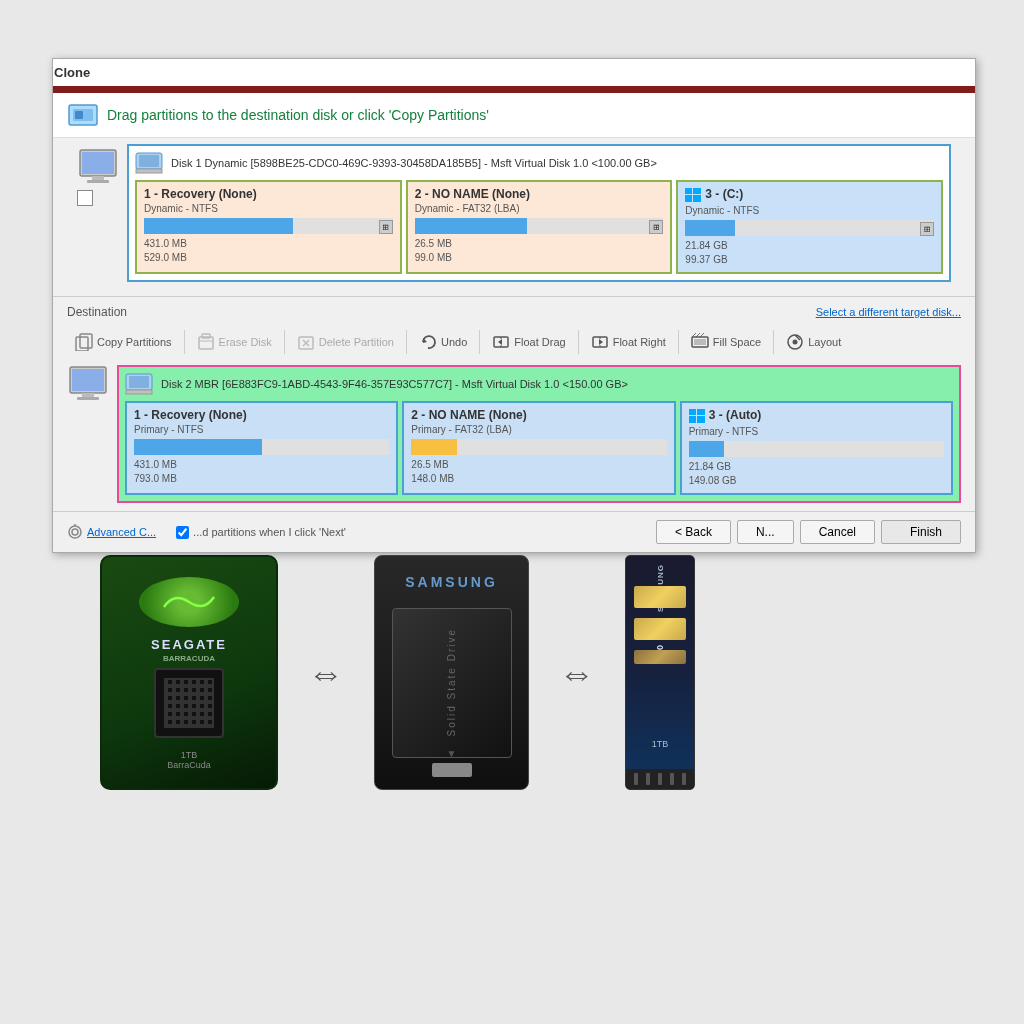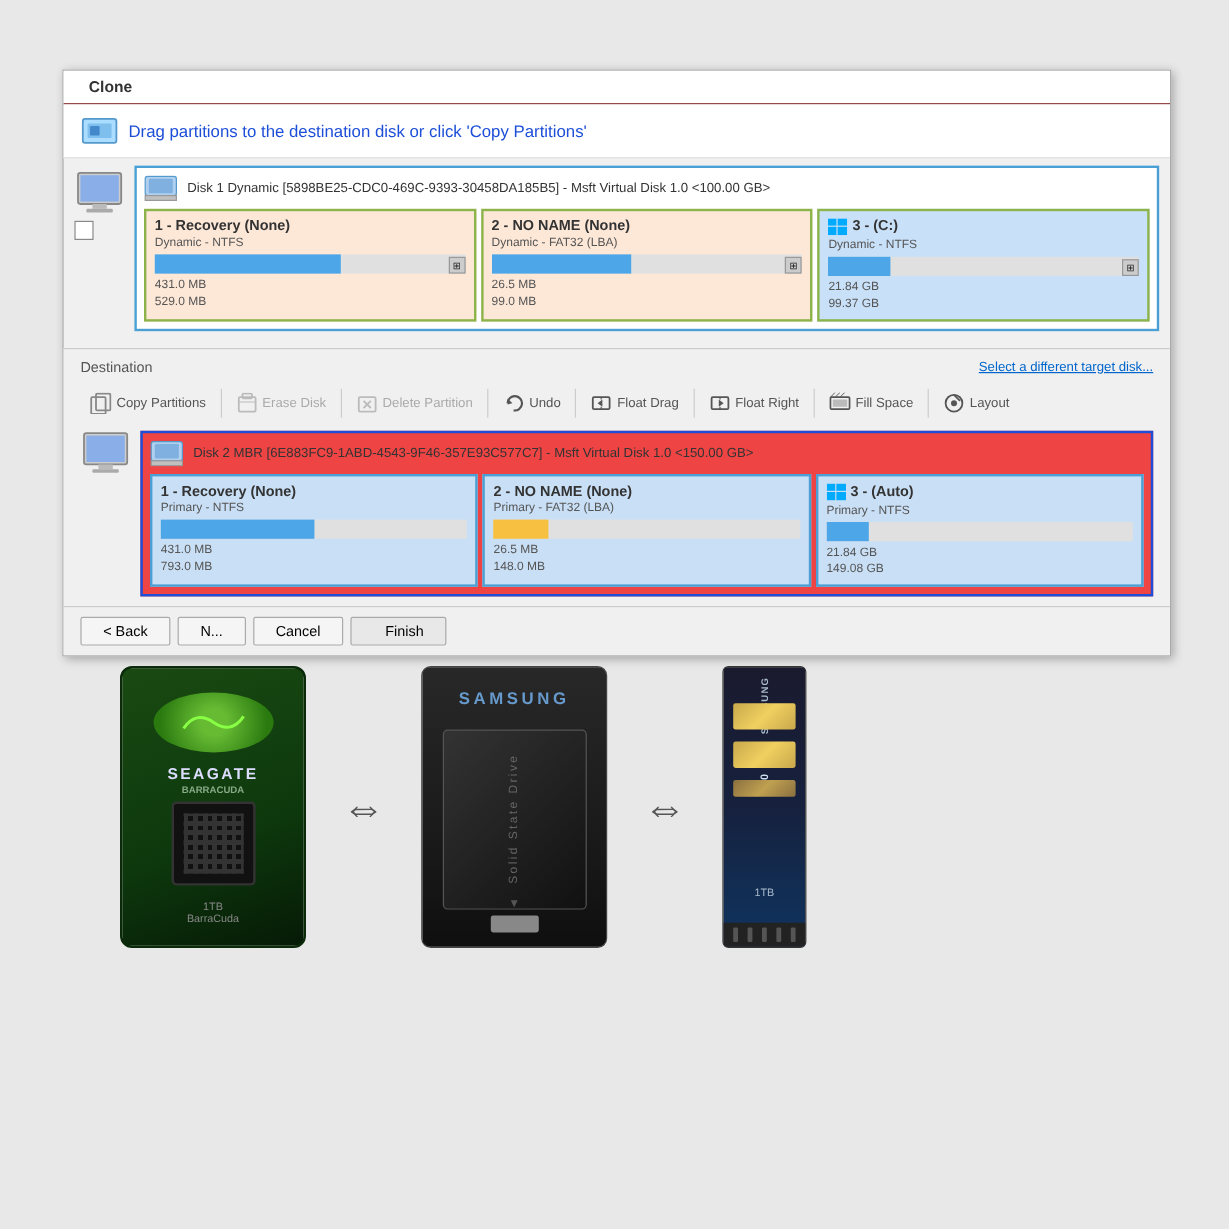--- a/index.html
+++ b/index.html
@@ -15,25 +15,25 @@
       top: 58px;
       left: 52px;
       width: 924px;
       background: #f0f0f0;
       border: 1px solid #aaa;
       box-shadow: 2px 2px 8px rgba(0,0,0,0.3);
     }
 
     .title-bar {
       background: #fff;
-      padding: 6px 21px;
+      padding: 6px 1px;
       font-size: 13px;
       font-weight: 600;
       color: #333;
-      border-bottom: 1px solid #7f1d1d;
+      border-bottom: 7px solid #7f1d1d;
     }
 
     .section-header {
       font-size: 12px;
       color: #555;
       margin-bottom: 4px;
       display: flex;
       justify-content: space-between;
       align-items: center;
     }
@@ -164,22 +164,22 @@
 
     .toolbar-separator {
       width: 1px;
       height: 24px;
       background: #ccc;
       margin: 0 2px;
     }
 
     
     .dest-disk-container {
-      border: 2px solid #1d4ed8;
-      background: #ef4444;
+      border: 2px solid #ec4899;
+      background: #86efac;
       padding: 6px;
       margin-top: 4px;
     }
 
     .dest-partition {
       flex: 1;
       border: 2px solid #4a9fd4;
       background: #c8dff5;
       padding: 5px 7px;
       min-height: 80px;
@@ -228,38 +228,38 @@
     .instruction-bar {
       display: flex;
       align-items: center;
       gap: 8px;
       padding: 8px 14px;
       background: #fff;
       border-bottom: 1px solid #ddd;
     }
 
     .instruction-text {
-      color: #1d4ed8;
+      color: #15803d;
       font-size: 14px;
       font-weight: 500;
     }
 
     .checkbox-row {
       display: flex;
       align-items: center;
       gap: 4px;
       font-size: 11px;
     }
 
     
     .source-wrapper {
       display: flex;
       align-items: flex-start;
       gap: 8px;
-      padding: 6px 9px;
+      padding: 6px 24px;
     }
 
     .side-icons {
       display: flex;
       flex-direction: column;
       gap: 4px;
       padding-top: 4px;
     }
 
     .check-box-small {
@@ -511,34 +511,46 @@
               <div>149.08 GB</div>
             </div>
           </div>
 
         </div>
       </div>
     </div>
   </div>
 
   <div class="bottom-bar">
+    <div class="bottom-left">
+      <svg width="16" height="16" viewBox="0 0 16 16">
+        <circle cx="8" cy="8" r="6" fill="none" stroke="#888" stroke-width="1.5"></circle>
+        <circle cx="8" cy="8" r="3" fill="none" stroke="#888" stroke-width="1.5"></circle>
+        <line x1="8" y1="2" x2="8" y2="0" stroke="#888" stroke-width="1.5"></line>
+      </svg>
+      <span class="select-link">Advanced C...</span>
+      <div class="checkbox-row" style="margin-left:16px;">
+        <input type="checkbox" checked="" style="">
+        <span>...d partitions when I click 'Next'</span>
+      </div>
+    </div>
     <div class="bottom-right">
       <button class="nav-btn">&lt; Back</button>
       <button class="nav-btn">N...</button>
       <button class="nav-btn">Cancel</button>
       <button class="nav-btn finish-btn">Finish</button>
     </div>
   </div>
 
 </div>
 
 <div style="position:absolute; top:555px; left:100px; display:flex; align-items:center; gap:30px;">
 
   <div style="display:flex;flex-direction:column;align-items:center;">
-    <div style="width:155px;height:235px;background:linear-gradient(160deg,#1a4a12 0%,#0d380d 60%,#061a06 100%);border-radius:10px;border:2px solid #0a2a0a;display:flex;flex-direction:column;align-items:center;padding:12px;position:relative;">
+    <div style="width:178px;height:235px;background:linear-gradient(160deg,#1a4a12 0%,#0d380d 60%,#061a06 100%);border-radius:10px;border:2px solid #0a2a0a;display:flex;flex-direction:column;align-items:center;padding:12px;position:relative;">
       <div style="position:absolute;top:20px;width:100px;height:50px;background:radial-gradient(circle,#66bb33 20%,#2a7a10 80%);border-radius:50%;display:flex;align-items:center;justify-content:center;">
         <svg viewBox="0 0 60 30" width="60" height="30">
           <path d="M5 20 Q15 5 30 15 Q45 25 55 10" fill="none" stroke="#88ff44" stroke-width="2.5"></path>
         </svg>
       </div>
       <div style="position:absolute;top:80px;font-size:10px;color:#aaffaa;font-weight:bold;text-align:center;line-height:1.3;">
         <div style="font-size:13px;letter-spacing:2px;color:#ddf;">SEAGATE</div>
         <div style="font-size:8px;color:#88aa88;">BARRACUDA</div>
       </div>
       <div style="position:absolute;bottom:50px;left:50%;transform:translateX(-50%);width:70px;height:70px;background:#111;border:2px solid #333;border-radius:4px;display:flex;align-items:center;justify-content:center;">

